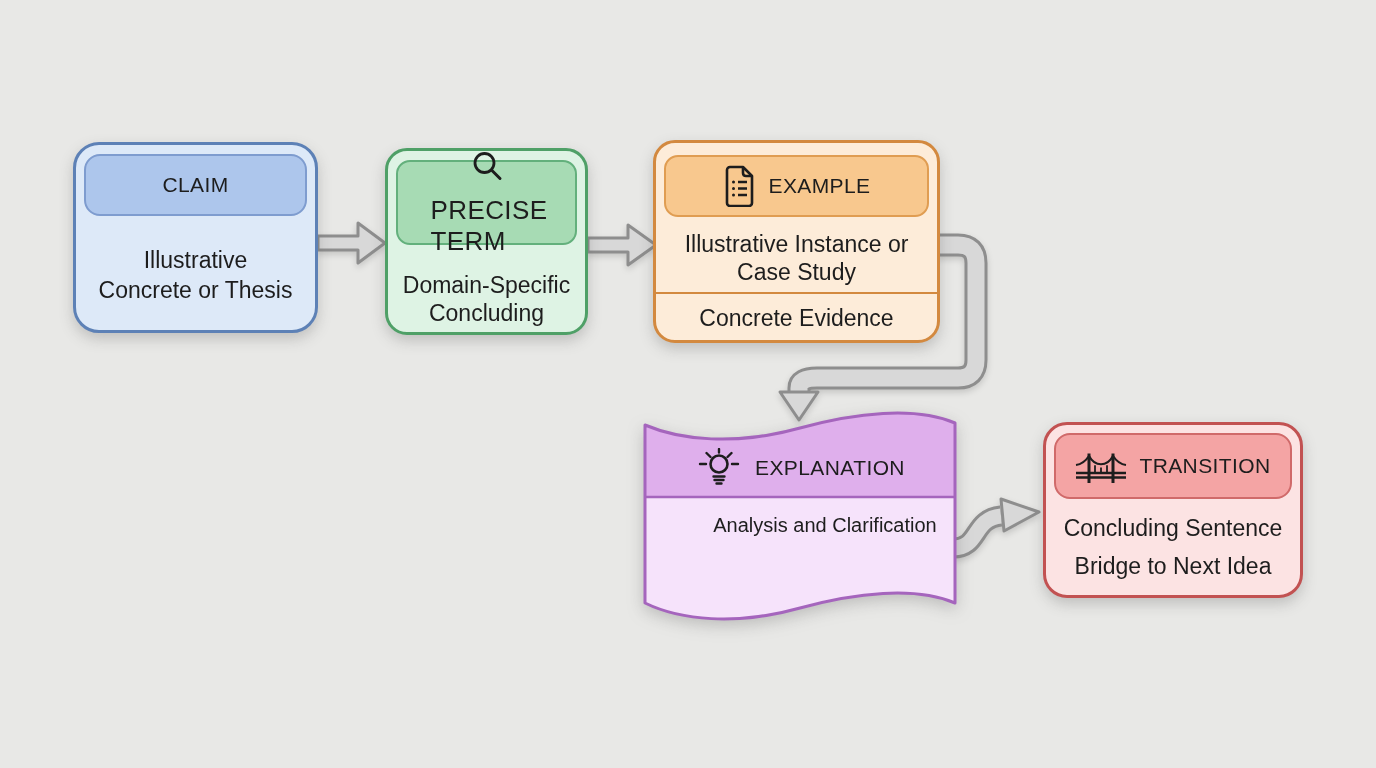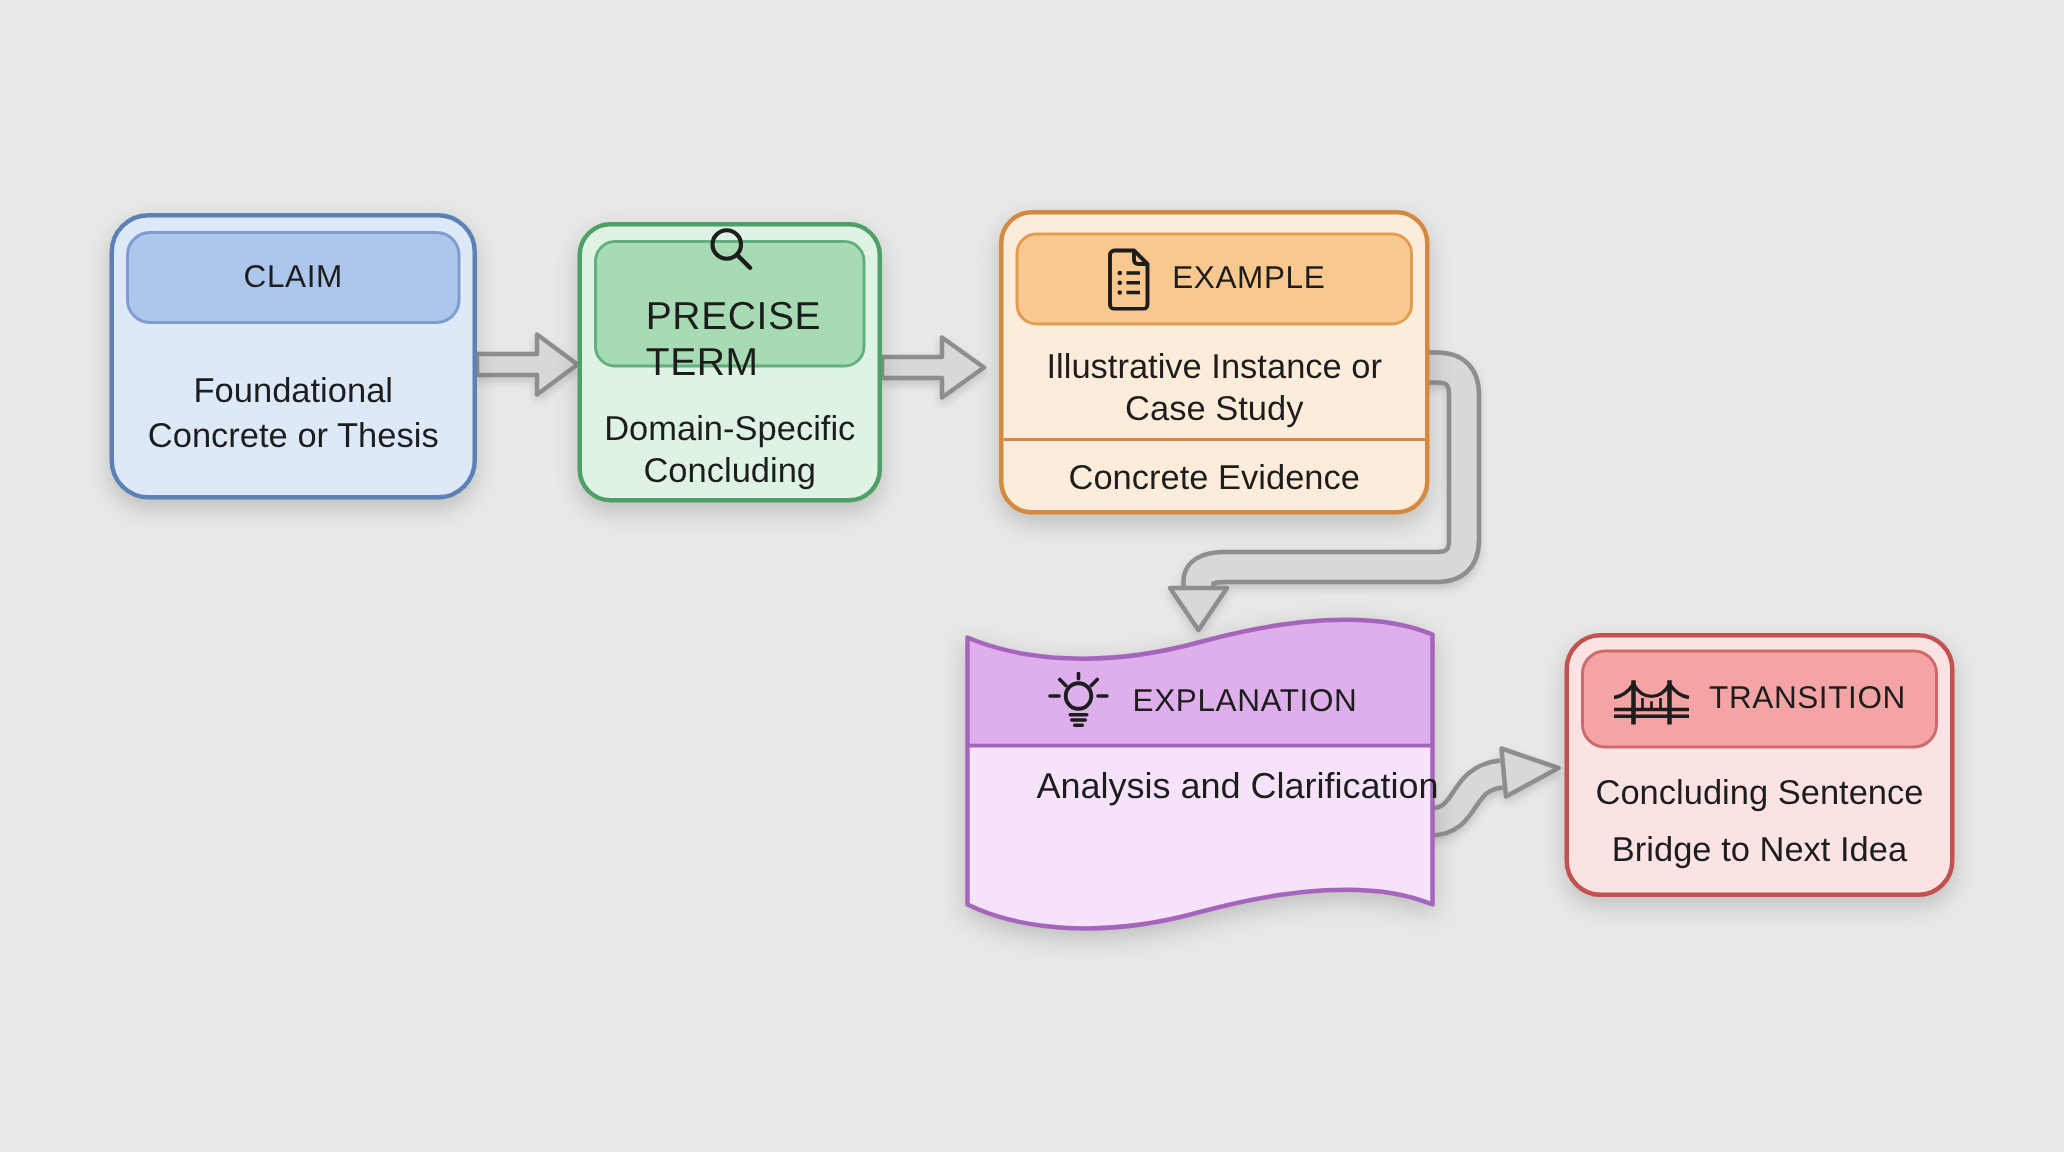--- a/index.html
+++ b/index.html
@@ -25,36 +25,36 @@
   
   .precise{left:385px;top:148px;width:203px;height:187px;border-radius:22px;
          background:var(--precise-body);border-color:var(--precise-border);}
   .precise .node-header{top:9px;height:85px;border-radius:14px;gap:12px;
          background:var(--precise-header);border-color:var(--precise-header-border);flex-direction:column;}
   .precise .node-title{text-align:left;font-size:26px;line-height:31px;width:112px;}
   .precise .node-lines{top:120px;line-height:28px;}
 
   
   .example{left:653px;top:140px;width:287px;height:203px;border-radius:22px;
-         background:var(--example-body);border-color:var(--example-border);margin-left:13px;}
+         background:var(--example-body);border-color:var(--example-border);}
   .example .node-header{top:12px;height:62px;border-radius:14px;
          background:var(--example-header);border-color:var(--example-header-border);}
   .example .node-lines{top:87px;line-height:28px;}
   .example-divider{position:absolute;left:0;right:0;top:149px;height:0;
          border-top:2px solid var(--example-border);}
   .example-footer{position:absolute;left:0;right:0;top:161px;text-align:center;
          font-size:23px;line-height:28px;color:var(--text);}
 
   
   .explanation-svg{position:absolute;left:640px;top:398px;width:322px;height:240px;
          filter:drop-shadow(0 5px 8px rgba(90,90,90,.3));}
   .explanation-titlerow{position:absolute;left:645px;top:448px;width:312px;height:40px;
          display:flex;align-items:center;justify-content:center;gap:14px;}
   .explanation-lines{position:absolute;left:645px;top:506px;width:312px;text-align:center;
-         font-size:24px;line-height:38px;color:var(--text);padding-left:24px;}
+         font-size:20px;line-height:38px;color:var(--text);padding-left:24px;}
 
   
   .transition{left:1043px;top:422px;width:260px;height:176px;border-radius:24px;
          background:var(--transition-body);border-color:var(--transition-border);padding-left:28px;}
   .transition .node-header{top:8px;height:66px;border-radius:16px;gap:12px;
          background:var(--transition-header);border-color:var(--transition-header-border);}
   .transition .node-lines{top:84px;line-height:38px;}
 
   
   .connectors{position:absolute;left:0;top:0;width:1376px;height:768px;z-index:1;
@@ -88,21 +88,21 @@
       <path d="M953,548 C980,548 972,519 1001,516" fill="none" stroke="var(--arrow-fill)" stroke-width="15"></path>
       <polygon points="1001,499 1004,531 1039,512" fill="var(--arrow-fill)" stroke="var(--arrow-stroke)" stroke-width="3" stroke-linejoin="round"></polygon>
     </g>
   </svg>
 
   <div class="node claim">
     <div class="node-header">
       <span class="node-title">CLAIM</span>
     </div>
     <div class="node-lines">
-      <div>Foundational</div>
+      <div>Illustrative</div>
       <div>Concrete or Thesis</div>
     </div>
   </div>
 
   <div class="node precise">
     <div class="node-header">
       <span class="icon">
         <svg width="34" height="34" viewBox="0 0 34 34" fill="none">
           <circle cx="14.5" cy="14" r="9.5" stroke="#1d1d1d" stroke-width="2.8"></circle>
           <path d="M21.5,21 L30,29.5" stroke="#1d1d1d" stroke-width="3" stroke-linecap="round"></path>

